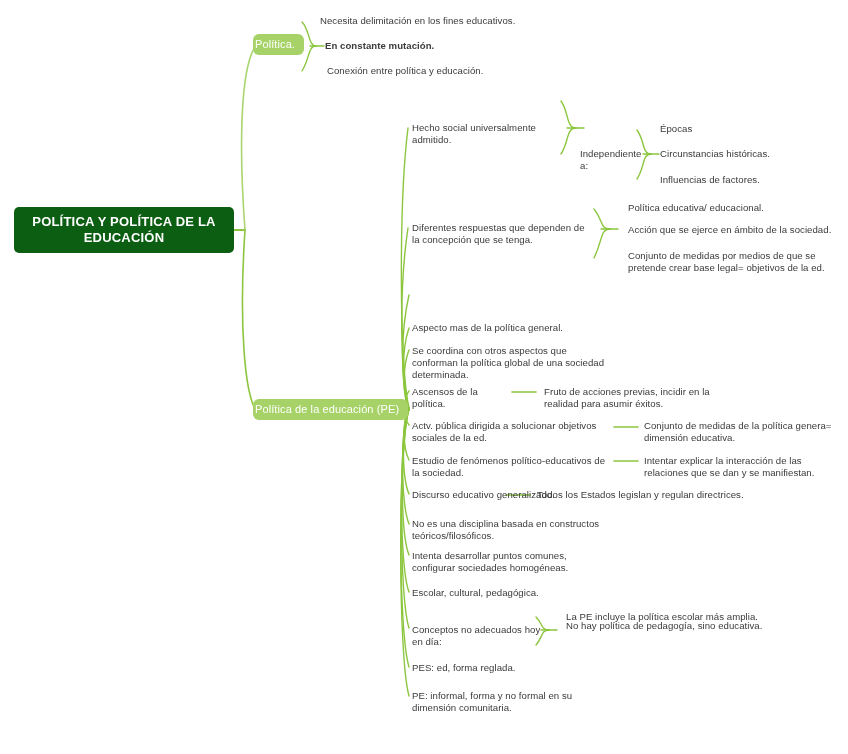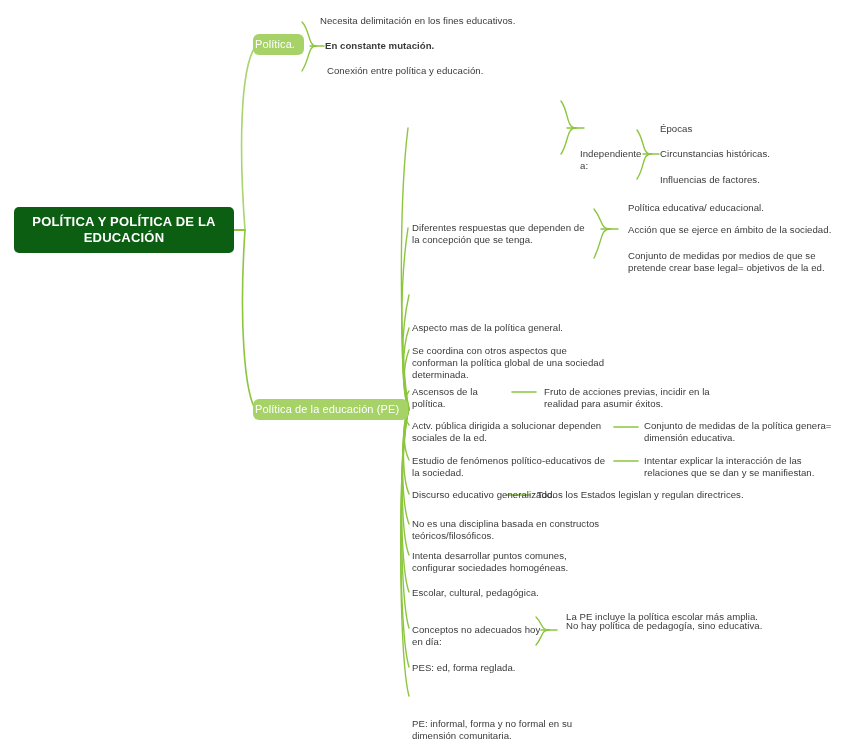--- a/index.html
+++ b/index.html
@@ -152,47 +152,48 @@
   </div>
 
   <div class="node pill" id="pill-pe">
     <span>Política de la educación (PE)</span>
   </div>
 
   <div class="leaf" style="left:320px; top:15px; width:230px;">Necesita delimitación en los fines educativos.</div>
   <div class="leaf" style="left:325px; top:40px; width:230px;font-weight:bold;">En constante mutación.</div>
   <div class="leaf" style="left:327px; top:65px; width:230px;">Conexión entre política y educación.</div>
 
+  <div class="leaf" style="left:412px; top:122px; width:160px;">Hecho social universalmente admitido.</div>
 
   <div class="leaf" style="left:412px; top:222px; width:176px;">Diferentes respuestas que dependen de la concepción que se tenga.</div>
 
 
   <div class="leaf" style="left:412px; top:322px; width:200px;">Aspecto mas de la política general.</div>
 
   <div class="leaf" style="left:412px; top:345px; width:195px;">Se coordina con otros aspectos que conforman la política global de una sociedad determinada.</div>
 
   <div class="leaf" style="left:412px; top:386px; width:100px;">Ascensos de la política.</div>
 
-  <div class="leaf" style="left:412px; top:420px; width:200px;">Actv. pública dirigida a solucionar dependen sociales de la ed.</div>
+  <div class="leaf" style="left:412px; top:420px; width:200px;">Actv. pública dirigida a solucionar objetivos sociales de la ed.</div>
 
   <div class="leaf" style="left:412px; top:455px; width:200px;">Estudio de fenómenos político-educativos de la sociedad.</div>
 
   <div class="leaf" style="left:412px; top:489px; width:150px;">Discurso educativo generalizado.</div>
 
   <div class="leaf" style="left:412px; top:518px; width:190px;">No es una disciplina basada en constructos teóricos/filosóficos.</div>
 
   <div class="leaf" style="left:412px; top:550px; width:190px;">Intenta desarrollar puntos comunes, configurar sociedades homogéneas.</div>
 
   <div class="leaf" style="left:412px; top:587px; width:190px;">Escolar, cultural, pedagógica.</div>
 
   <div class="leaf" style="left:412px; top:624px; width:130px;">Conceptos no adecuados hoy en día:</div>
 
   <div class="leaf" style="left:412px; top:662px; width:190px;">PES: ed, forma reglada.</div>
 
-  <div class="leaf" style="left:412px; top:718px; width:190px;">PE: informal, forma y no formal en su dimensión comunitaria.</div>
+  <div class="leaf" style="left:412px; top:690px; width:190px;">PE: informal, forma y no formal en su dimensión comunitaria.</div>
 
 
   <div class="leaf" style="left:580px; top:148px; width:70px;">Independiente a:</div>
 
   <div class="leaf" style="left:660px; top:123px; width:170px;">Épocas</div>
   <div class="leaf" style="left:660px; top:148px; width:170px;">Circunstancias históricas.</div>
   <div class="leaf" style="left:660px; top:174px; width:170px;">Influencias de factores.</div>
 
   <div class="leaf" style="left:628px; top:202px; width:210px;">Política educativa/ educacional.</div>
   <div class="leaf" style="left:628px; top:224px; width:215px;">Acción que se ejerce en ámbito de la sociedad.</div>

